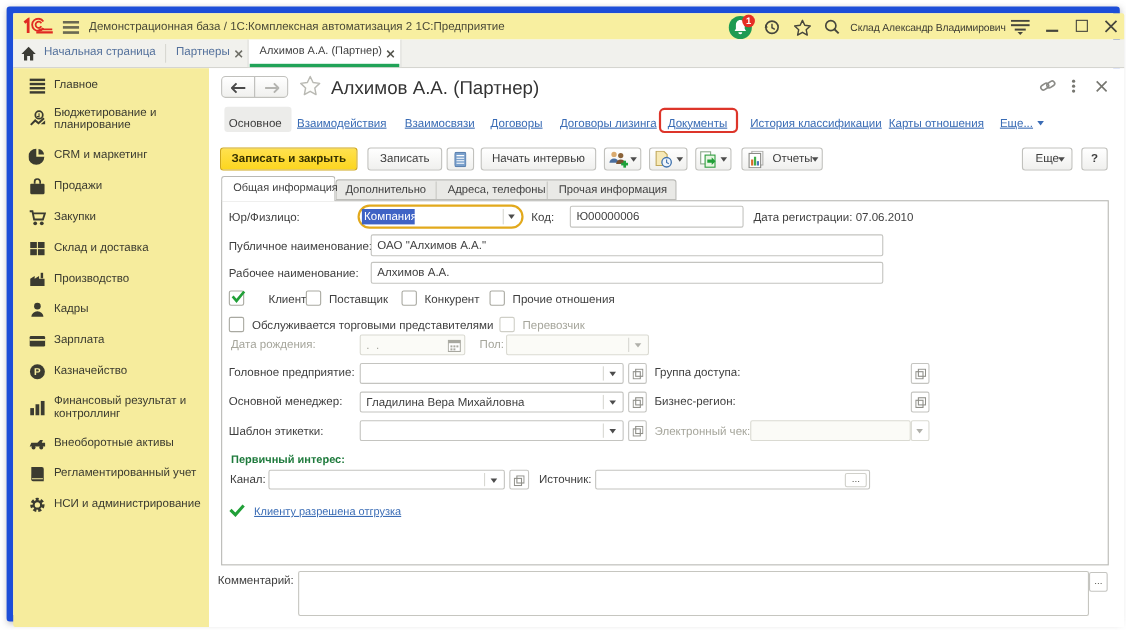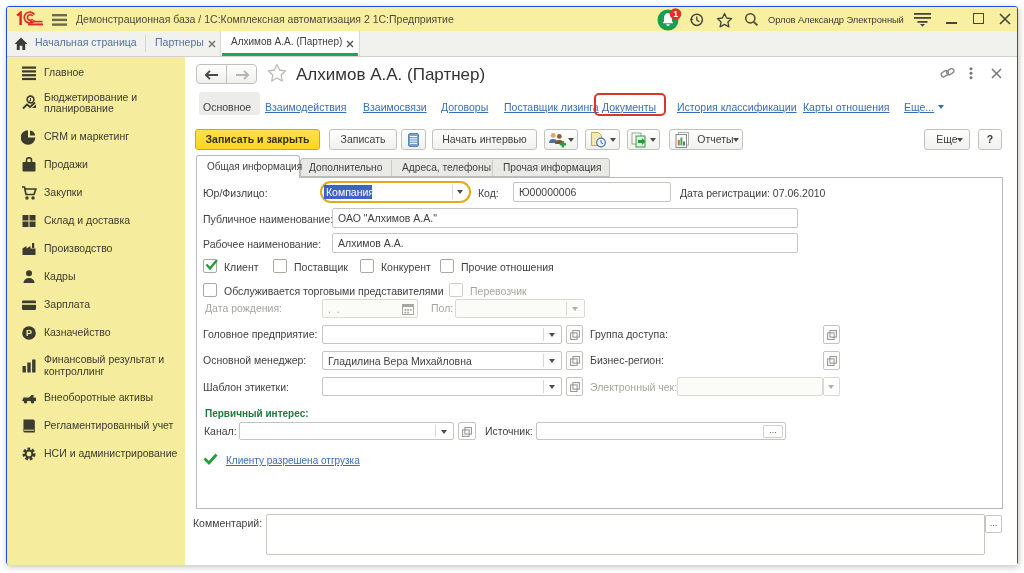--- a/index.html
+++ b/index.html
@@ -1,17 +1,17 @@
 <!DOCTYPE html>
 <html><head><meta charset="utf-8">
 <style>
 *{margin:0;padding:0;box-sizing:border-box}
 html,body{width:1024px;height:573px;overflow:hidden;background:#fff;font-family:"Liberation Sans",sans-serif}
 .ab{position:absolute}
-#win{position:absolute;left:6px;top:6px;width:1012px;height:559px;background:#fff;border:1px solid #1d4ed8;border-radius:3px;box-shadow:1px 2px 6px rgba(140,140,140,.5)}
+#win{position:absolute;left:6px;top:6px;width:1012px;height:559px;background:#fff;border:6px solid #1d4ed8;border-radius:3px;box-shadow:1px 2px 6px rgba(140,140,140,.5)}
 #tbar{position:absolute;left:0;top:0;width:1010px;height:24px;background:#f8efa0;border-radius:2px 2px 0 0}
 #wtabs{position:absolute;left:0;top:24px;width:1010px;height:26px;background:#f1f1ed;border-bottom:1px solid #d2d2cc}
 #side{position:absolute;left:0;top:50px;width:178px;height:508px;background:#f6ec9d;border-radius:0 0 0 2px}
 #main{position:absolute;left:178px;top:50px;width:832px;height:508px;background:#fff}
 .ttxt{position:absolute;top:6px;font-size:10.5px;color:#4b4b38;white-space:nowrap}
 .wtab-t{position:absolute;top:5px;font-size:10.5px;color:#54719c;white-space:nowrap}
 .sit{position:absolute;left:37px;font-size:10.5px;color:#3b3b30;line-height:11.5px;white-space:nowrap}
 .sic{position:absolute;left:14px;width:16px;height:16px}
 .lbl{position:absolute;font-size:10.5px;color:#3f3f3f;white-space:nowrap}
 .glbl{color:#a6a69c}
@@ -56,21 +56,21 @@
     <path d="M7.8,4.6 L7.8,8.2 L10.4,9.6" fill="none" stroke="#46463c" stroke-width="1.3"></path>
     <path d="M2.4,5.2 L1.1,8.2 L4.1,8" fill="#46463c"></path>
   </svg>
   <svg class="ab" style="left:709px;top:5px" width="17" height="16" viewBox="0 0 17 16">
     <path d="M8.5,1.5 L10.6,6 L15.6,6.6 L11.9,10 L12.9,14.9 L8.5,12.4 L4.1,14.9 L5.1,10 L1.4,6.6 L6.4,6 Z" fill="none" stroke="#45453b" stroke-width="1.3" stroke-linejoin="round"></path>
   </svg>
   <svg class="ab" style="left:737px;top:5px" width="15" height="15" viewBox="0 0 15 15">
     <circle cx="6.3" cy="6.3" r="4.6" fill="none" stroke="#46463c" stroke-width="1.5"></circle>
     <path d="M9.6,9.6 L13.4,13.4" stroke="#46463c" stroke-width="1.7"></path>
   </svg>
-  <div class="ttxt" style="left:761px;color:#3c3c32;font-size:9.4px;letter-spacing:-0.1px;top:7px">Орлов Александр Электронный</div>
+  <div class="ttxt" style="left:761px;color:#3c3c32;font-size:9.4px;letter-spacing:-0.1px;top:7px">Склад Александр Владимирович</div>
   <svg class="ab" style="left:907px;top:6px" width="18" height="14" viewBox="0 0 18 14">
     <rect x="0" y="0" width="17" height="1.8" fill="#46463c"></rect>
         <rect x="0" y="4" width="17" height="1.8" fill="#46463c"></rect>
         <rect x="3.5" y="8" width="10" height="1.8" fill="#46463c"></rect>
     <path d="M6,11 L11,11 L8.5,13.8 Z" fill="#46463c"></path>
   </svg>
   <div class="ab" style="left:939px;top:15px;width:11px;height:2px;background:#46463c"></div>
   <div class="ab" style="left:966px;top:6px;width:11px;height:11px;border:1.7px solid #46463c"></div>
   <svg class="ab" style="left:992px;top:6px" width="12" height="12" viewBox="0 0 12 12">
     <path d="M1,1 L11,11 M11,1 L1,11" stroke="#46463c" stroke-width="1.6"></path>
@@ -209,21 +209,21 @@
     </svg>
  <svg class="ab" style="left:984px;top:61px" width="11" height="11" viewBox="0 0 11 11">
       <path d="M1,1 L10,10 M10,1 L1,10" stroke="#777771" stroke-width="1.5"></path>
     </svg>
 
  <div class="ab" style="left:192px;top:85px;width:61px;height:23px;background:#ececea;border-radius:3px"></div>
  <div class="lbl" style="left:196px;top:93.5px;color:#3d3d3d">Основное</div>
  <div class="navl" style="left:258px">Взаимодействия</div>
  <div class="navl" style="left:356px">Взаимосвязи</div>
  <div class="navl" style="left:434px">Договоры</div>
- <div class="navl" style="left:497px">Поставщик лизинга</div>
+ <div class="navl" style="left:497px">Договоры лизинга</div>
  <div class="navl" style="left:595px">Документы</div>
  <div class="navl" style="left:670px">История классификации</div>
  <div class="navl" style="left:796px">Карты отношения</div>
  <div class="navl" style="left:897px">Еще...</div>
  <div class="da" style="left:931px;top:97.5px;border-top-color:#3a6cb5"></div>
  <div class="ab" style="left:587px;top:86px;width:72px;height:23px;border:2.5px solid #dd352a;border-radius:5px"></div>
 
  <div class="btn" style="left:188px;top:122px;width:125px;height:21px;background:linear-gradient(#ffe14f,#fcd61f);border-color:#cfa81a;font-weight:bold;line-height:19px;color:#332f00">Записать и закрыть</div>
  <div class="btn" style="left:322px;top:122px;width:68px;height:21px;line-height:19px">Записать</div>
  <div class="btn" style="left:394px;top:122px;width:25px;height:21px"><svg width="11" height="14" viewBox="0 0 11 14" style="margin-top:3px">
@@ -299,21 +299,21 @@
     </div>
  <div class="lbl" style="left:196px;top:231px">Рабочее наименование:</div>
  <div class="fld" style="left:325px;top:226px;width:466px;height:20px">
       <div class="ftx">Алхимов А.А.</div>
     </div>
 
  <div class="cb" style="left:196px;top:252px"></div>
     <svg class="ab" style="left:197px;top:251px" width="15" height="14" viewBox="0 0 15 14">
       <path d="M2.5,6.5 L6,10.5 L13,2" fill="none" stroke="#21a038" stroke-width="2.4"></path>
     </svg>
- <div class="lbl" style="left:217px;top:254px">Клиент</div>
+ <div class="lbl" style="left:232px;top:254px">Клиент</div>
  <div class="cb" style="left:266px;top:252px"></div>
     <div class="lbl" style="left:287px;top:254px">Поставщик</div>
  <div class="cb" style="left:353px;top:252px"></div>
     <div class="lbl" style="left:374px;top:254px">Конкурент</div>
  <div class="cb" style="left:433px;top:252px"></div>
     <div class="lbl" style="left:454px;top:254px">Прочие отношения</div>
  <div class="cb" style="left:196px;top:276px"></div>
     <div class="lbl" style="left:217px;top:278px">Обслуживается торговыми представителями</div>
  <div class="cb gcb" style="left:442px;top:276px"></div>
     <div class="lbl glbl" style="left:463px;top:278px">Перевозчик</div>

